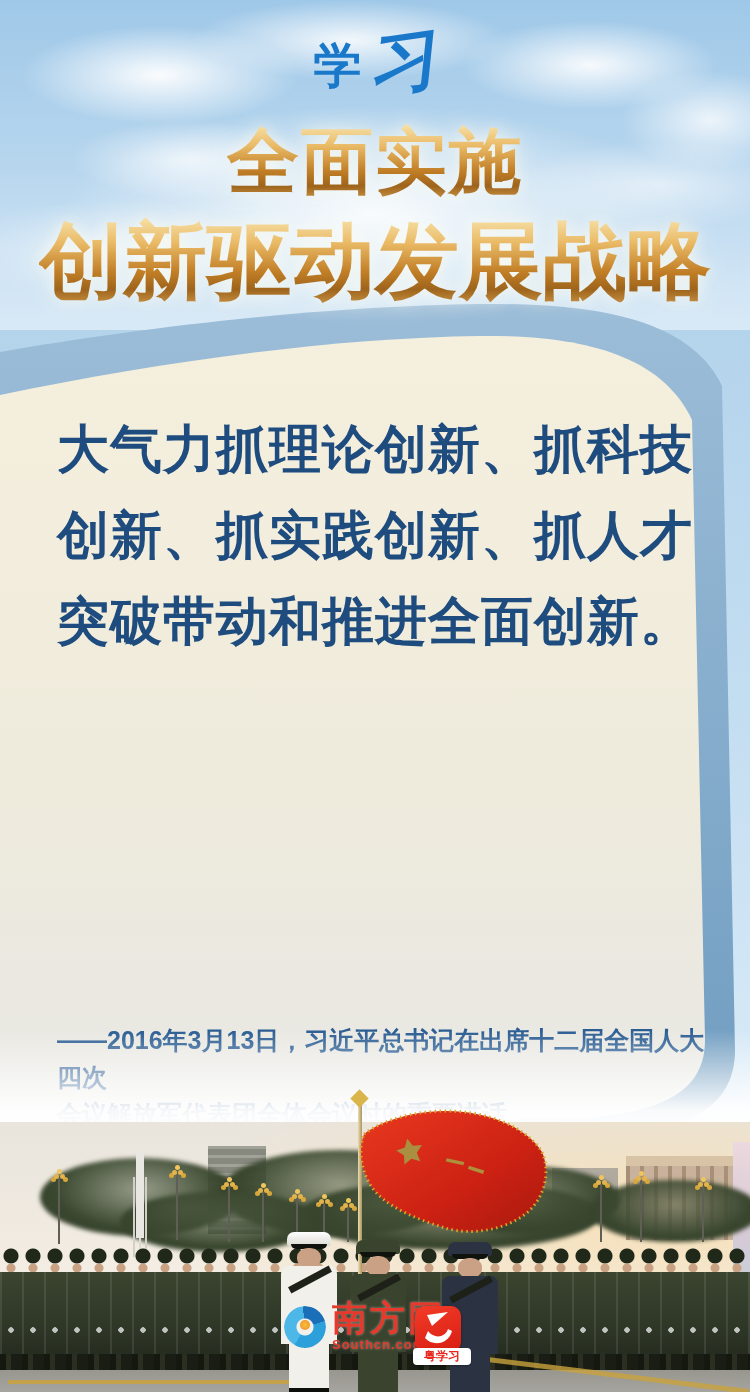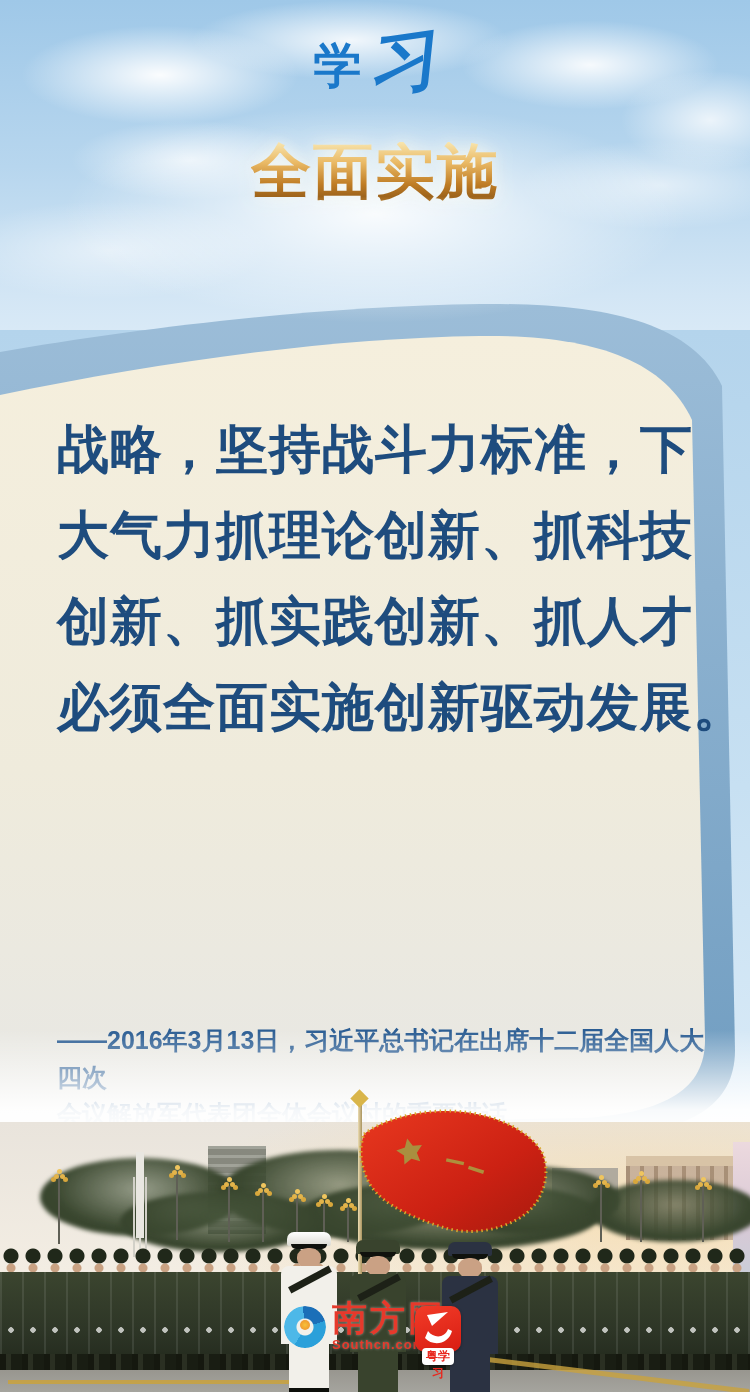--- a/index.html
+++ b/index.html
@@ -34,21 +34,21 @@
   .title{position:absolute;left:0;top:104px;width:750px;text-align:center;
     font-family:"Liberation Serif","DejaVu Serif",serif;font-weight:bold;}
   .title-halo{position:absolute;left:60px;top:0;width:630px;height:220px;
     background:radial-gradient(ellipse at center,rgba(255,255,255,.9) 0%,rgba(255,255,255,0) 70%);}
   .gold-line{position:relative;white-space:nowrap;}
   .gold-line .glow{position:absolute;left:0;right:0;top:0;color:#fffdf0;
     filter:blur(9px);opacity:.95;}
   .gold-line .face{position:relative;
     background:linear-gradient(180deg,#f8e5ae 0%,#eaba66 30%,#c07d25 62%,#9e641c 80%,#d09b4b 100%);
     -webkit-background-clip:text;background-clip:text;color:transparent;}
-  .t1{font-size:60px;line-height:104px;margin-top:20px;letter-spacing:2px;font-family:Liberation Mono, monospace;}
+  .t1{font-size:72px;line-height:104px;margin-top:6px;letter-spacing:2px;}
   .t2{font-size:84px;line-height:96px;letter-spacing:0px;}
   
   .quote{position:absolute;left:57px;top:414px;width:640px;
     font-family:"Liberation Serif","DejaVu Serif",serif;}
   .quote-line{height:86px;font-size:52px;font-weight:700;color:#1e4c7e;
     letter-spacing:1px;white-space:nowrap;line-height:72px;}
   
   .attribution{position:absolute;left:57px;top:1022px;width:650px;color:#2b5d93;
     font-size:25px;font-weight:600;line-height:37px;}
   .white-fade{position:absolute;left:0;top:1030px;width:750px;height:100px;
@@ -131,21 +131,21 @@
     mask:radial-gradient(circle at 50% 50%,transparent 0 8px,#000 9px);}
   .swirl-core{position:absolute;left:300px;top:1320px;width:10px;height:10px;border-radius:50%;
     background:radial-gradient(circle,#f6c23a,#ef8a2a);}
   .southcn-text{margin-left:6px;color:#e6392b;text-shadow:0 0 3px rgba(255,255,255,.45);}
   .southcn-cn{font-size:35px;font-weight:bold;letter-spacing:3px;line-height:38px;
     font-family:"Liberation Serif","DejaVu Serif",serif;}
   .southcn-en{font-size:13px;font-weight:bold;letter-spacing:1px;line-height:14px;}
   .logo-yuexuexi{position:absolute;left:413px;top:1306px;width:50px;text-align:center;}
   .yx-icon{position:relative;width:46px;height:46px;margin:0 auto;border-radius:10px;
     background:linear-gradient(160deg,#f23c28,#d81c12);box-shadow:0 1px 3px rgba(0,0,0,.35);}
-  .yx-label{position:relative;margin:-4px auto 0;width:32px;height:17px;border-radius:4px;
+  .yx-label{position:relative;margin:-4px auto 0;width:58px;height:17px;border-radius:4px;
     background:#ffffff;color:#e8281e;font-size:12px;font-weight:bold;line-height:17px;
     box-shadow:0 1px 2px rgba(0,0,0,.3);}
 </style>
 </head>
 <body>
 
 <div class="poster">
 
   <div class="sky"></div>
   <div class="cloud c1"></div>
@@ -177,27 +177,30 @@
     <span class="xue">学</span>
     <span class="xi">习</span>
   </div>
 
   <div class="title">
     <div class="title-halo"></div>
     <div class="gold-line t1">
       <span class="glow">全面实施</span>
       <span class="face">全面实施</span>
     </div>
+    <div class="gold-line t2">
+      <span class="glow">创新驱动发展战略</span>
+      <span class="face">创新驱动发展战略</span>
+    </div>
   </div>
 
   <div class="quote">
-    <div class="quote-line">战略，坚持战斗力标准，下</div>
     <div class="quote-line">大气力抓理论创新、抓科技</div>
     <div class="quote-line">创新、抓实践创新、抓人才</div>
-    <div class="quote-line">必须全面实施创新驱动发展。</div>
+    <div class="quote-line">突破带动和推进全面创新。</div>
   </div>
 
   <div class="attribution">
     <div>——2016年3月13日，习近平总书记在出席十二届全国人大四次</div>
     <div>会议解放军代表团全体会议时的重要讲话</div>
   </div>
 
   <div class="white-fade"></div>
 
   <div class="photo">

